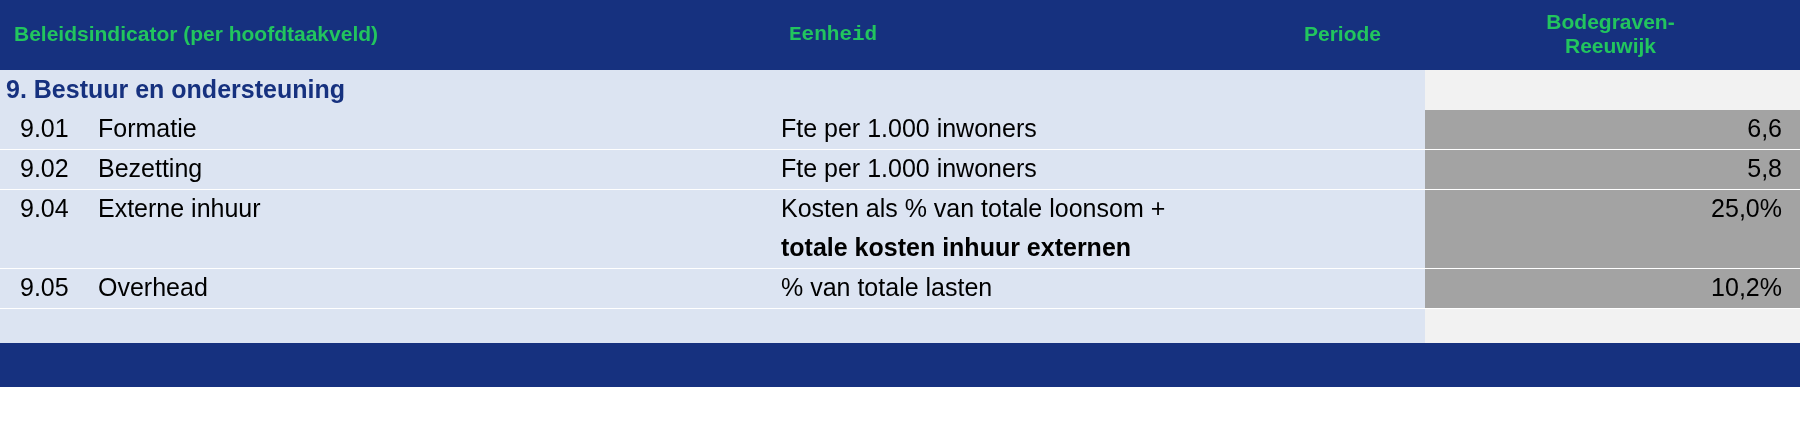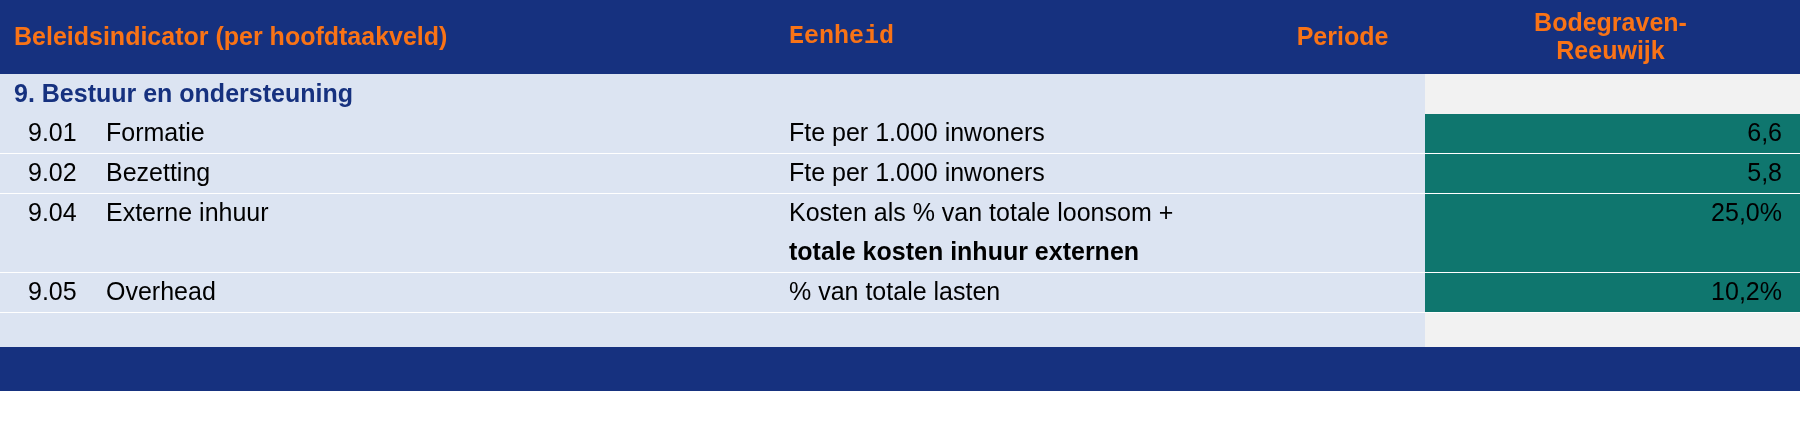--- a/index.html
+++ b/index.html
@@ -21,38 +21,38 @@
     table-layout: fixed;
     width: 1800px;
   }
   col.c-indicator { width: 775px; }
   col.c-unit      { width: 495px; }
   col.c-period    { width: 155px; }
   col.c-value     { width: 375px; }
 
   thead th {
     background: #16317f;
-    color: #f97316;
-    font-size: 25px;
+    color: #22c55e;
+    font-size: 21px;
     font-weight: bold;
     padding: 8px 14px 10px 14px;
     height: 70px;
     vertical-align: middle;
     box-sizing: border-box;
     margin-top: 36px;
   }
   th.th-indicator { text-align: left; }
   th.th-unit      { text-align: left; font-family: Liberation Mono, monospace; }
   th.th-period    { padding-right: 24px; }
   th.th-value     { text-align: center; padding-right: 18px; line-height: 1.12; }
 
   tbody td {
     font-size: 25px;
     color: #000000;
-    padding: 4px 14px 6px 14px;
+    padding: 4px 14px 6px 6px;
     vertical-align: top;
     box-sizing: border-box;
     border: none;
   }
 
   tr.section-row td {
     background: #dce4f2;
     color: #16317f;
     font-weight: bold;
     height: 38px;
@@ -60,21 +60,21 @@
   }
   tr.section-row td.value-cell {
     background: #f2f2f2;
   }
 
   tr.data-row td {
     background: #dce4f2;
     border-bottom: 1px solid #ffffff;
   }
   tr.data-row td.value-cell {
-    background: #0f766e;
+    background: #a3a3a3;
     text-align: right;
     padding-right: 18px;
   }
   tr.data-row td.period-cell {
     text-align: right;
     padding-right: 24px;
   }
 
   .row-num {
     display: inline-block;

